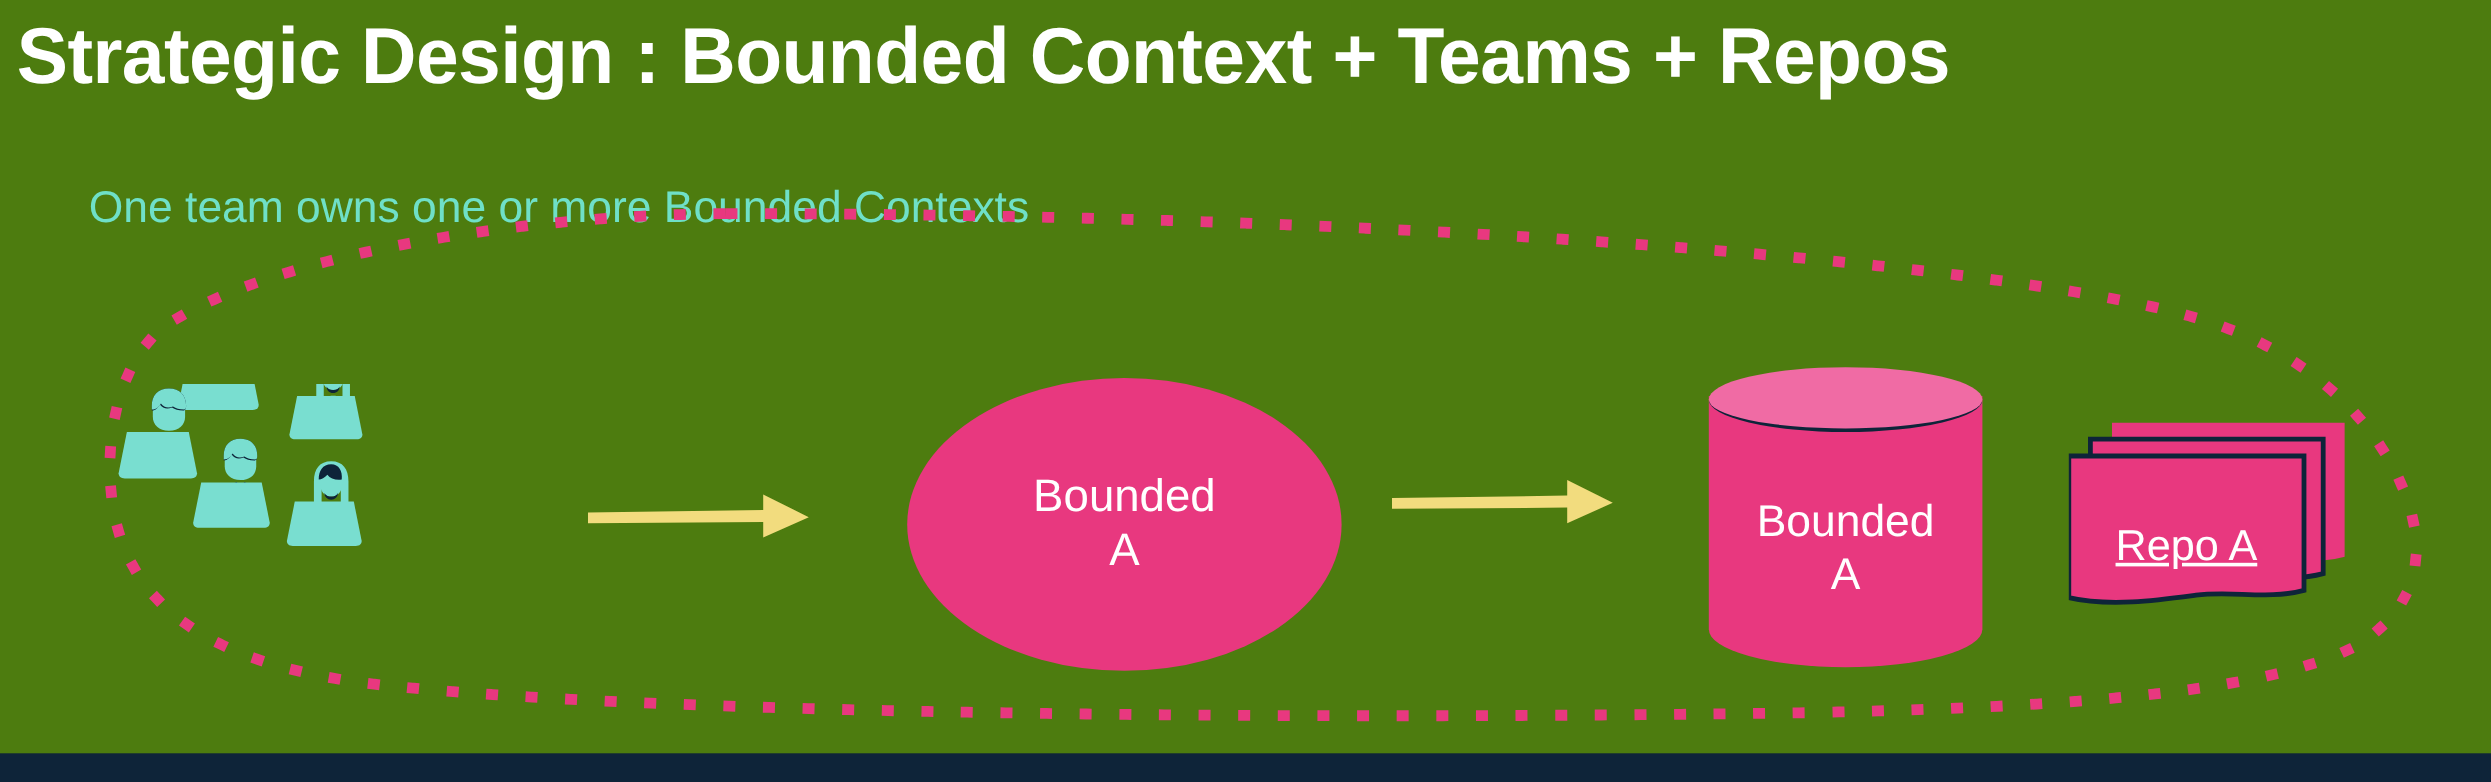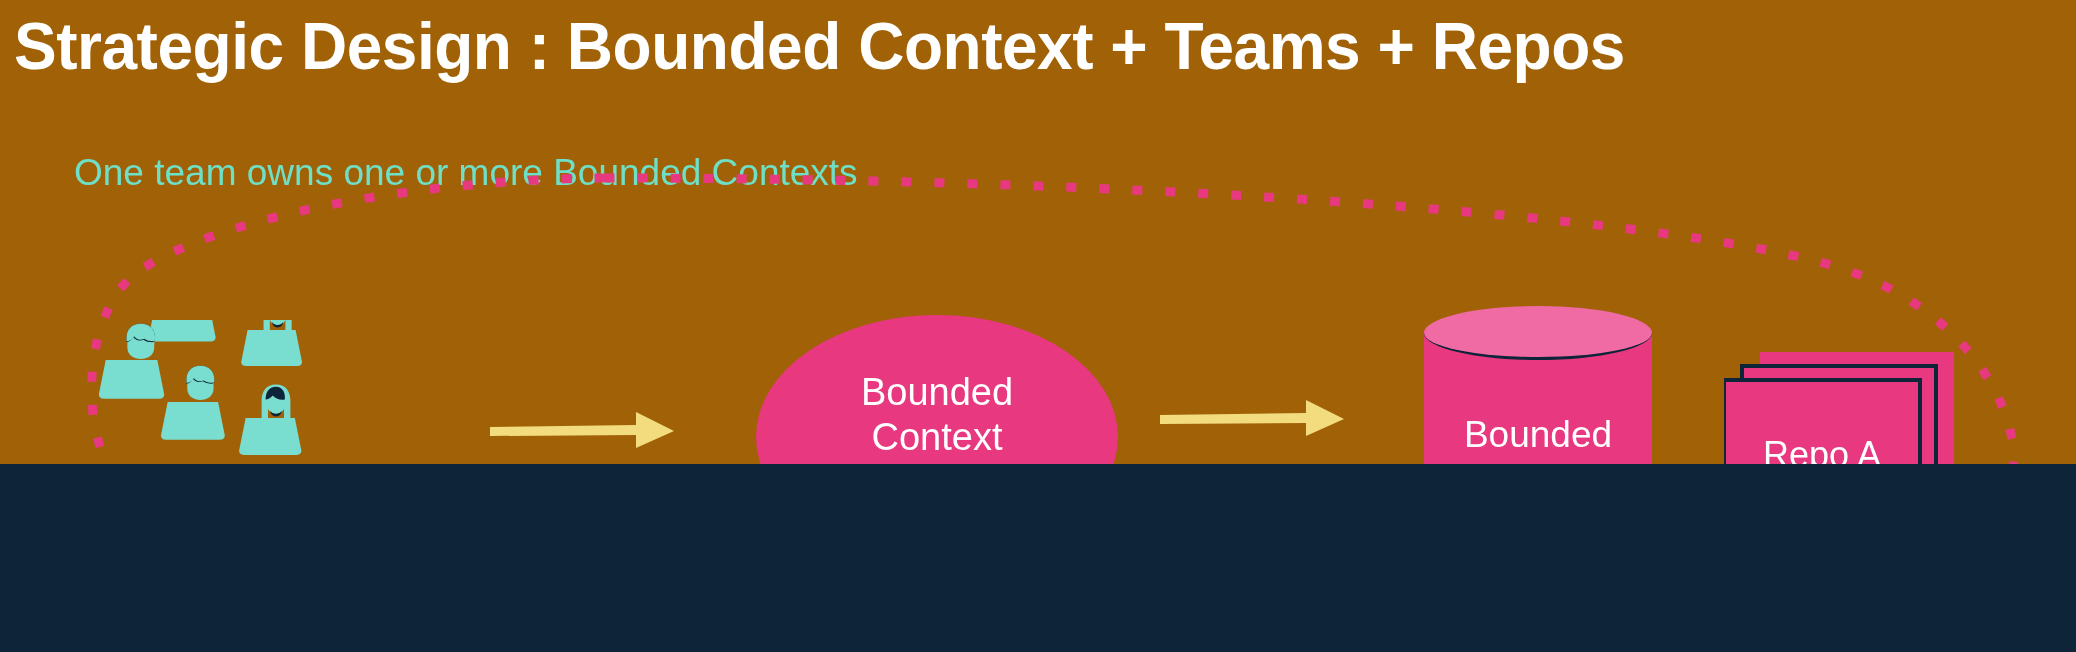--- a/index.html
+++ b/index.html
@@ -6,22 +6,22 @@
     margin: 0;
     padding: 0;
     background: #0e2439;
   }
   body {
     font-family: "Liberation Sans", sans-serif;
   }
   #slide {
     position: relative;
     width: 2076px;
-    height: 464px;
-    background: #a16207;
+    height: 628px;
+    background: #4d7c0f;
     overflow: hidden;
   }
 
   
   #title {
     position: absolute;
     left: 14px;
     top: 8px;
     font-size: 66px;
     font-weight: bold;
@@ -260,21 +260,20 @@
 
   <div class="arrow-wrap" id="arrow-2">
     <svg width="186" height="48" viewBox="0 0 186 48" xmlns="http://www.w3.org/2000/svg">
       <path d="M 0 19 L 146 17 L 146 4 L 184 23 L 146 40 L 146 27 L 0 28 Z" fill="#f2dc7e"></path>
     </svg>
   </div>
 
   <div id="ellipse-shape"></div>
   <div id="ellipse-label">
     <span>Bounded</span>
-    <span>Context</span>
     <span>A</span>
   </div>
 
   <div id="cylinder">
     <div id="cyl-body"></div>
     <div id="cyl-top"></div>
     <div id="cylinder-label">
       <span>Bounded</span>
       <span>A</span>
     </div>

